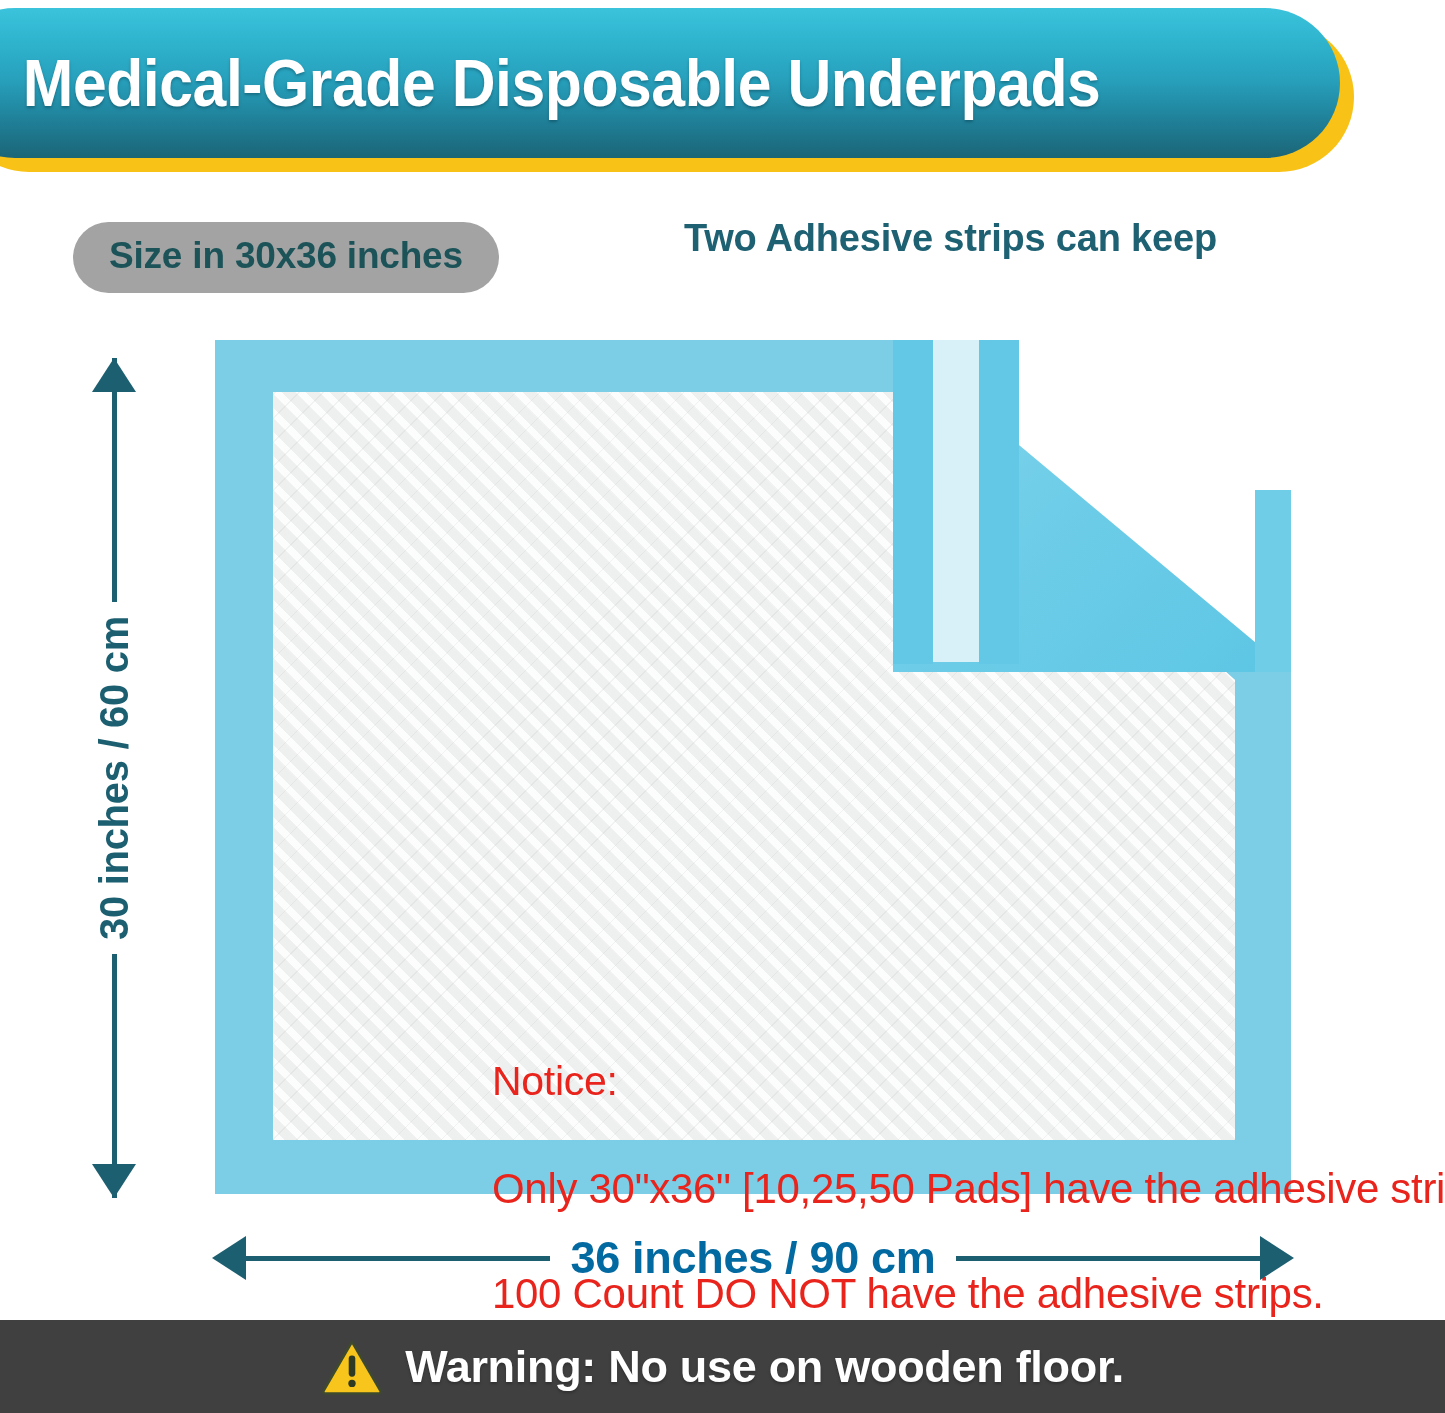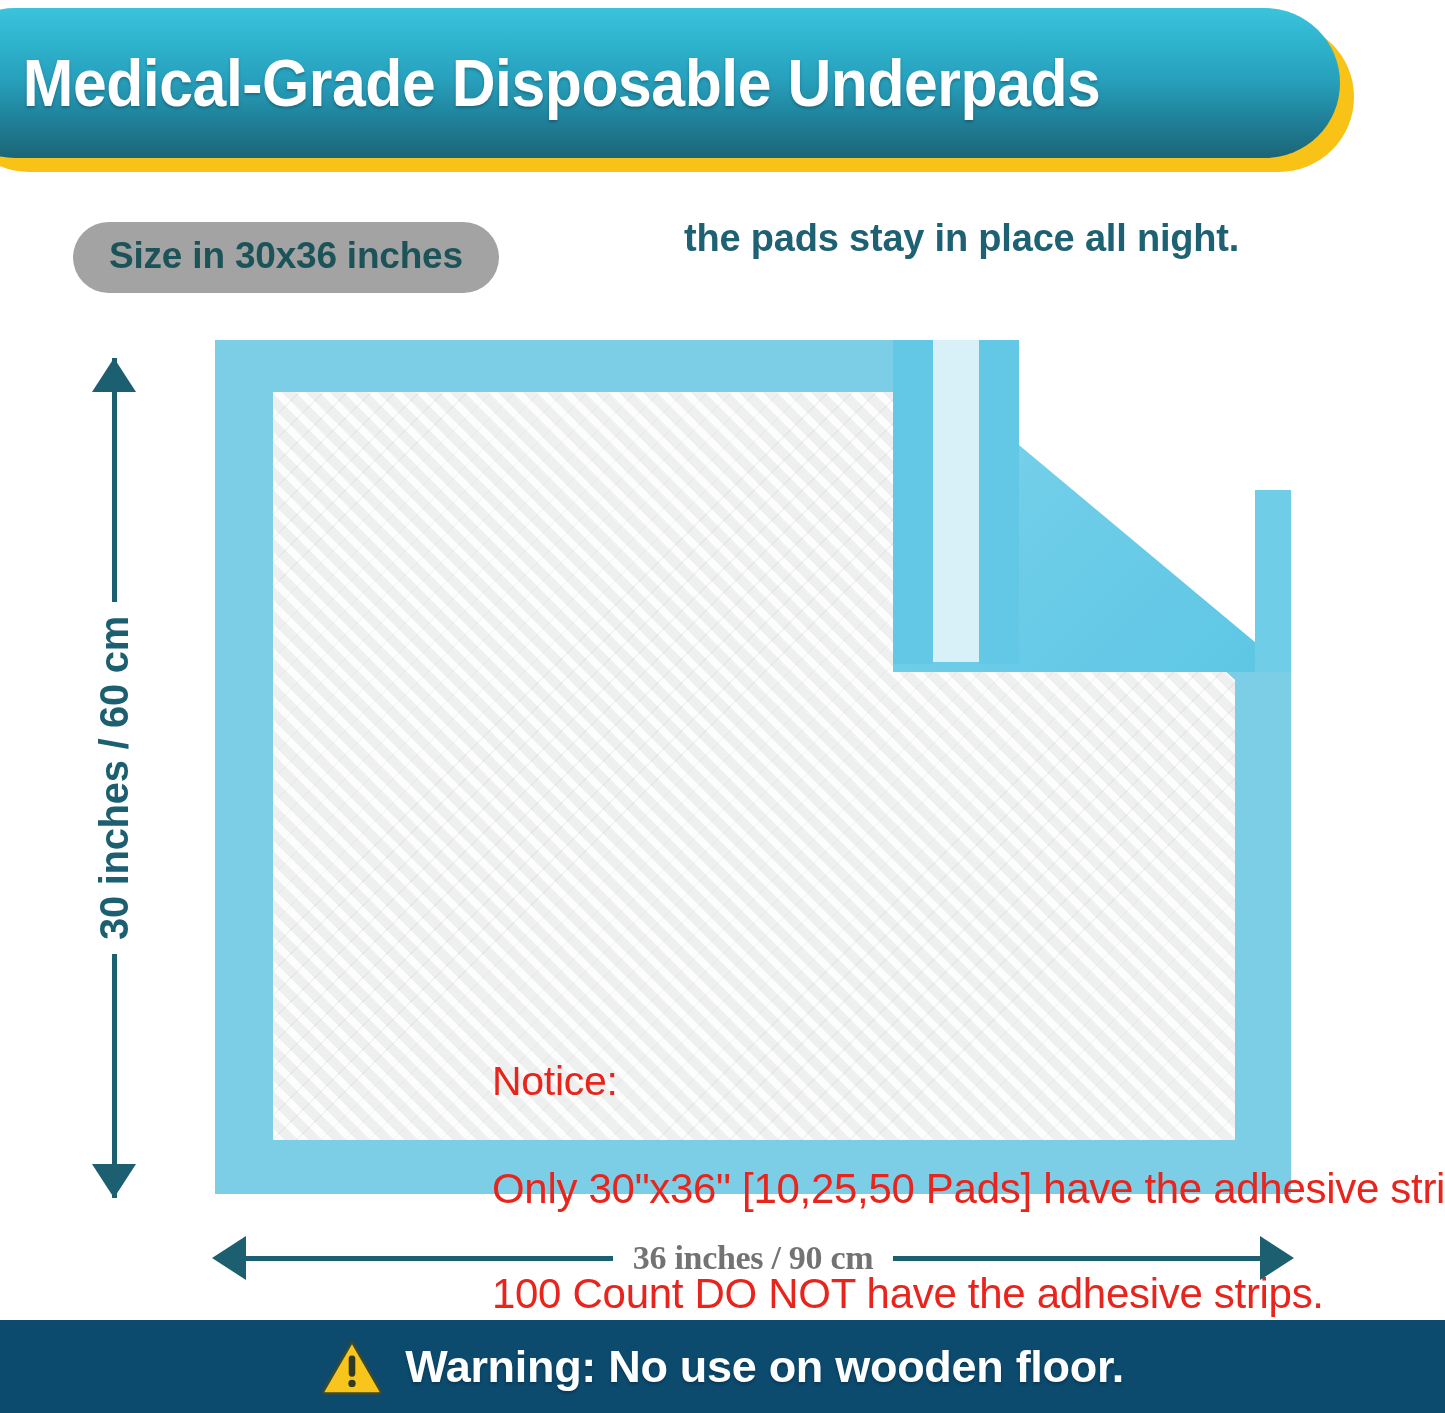--- a/index.html
+++ b/index.html
@@ -92,46 +92,46 @@
       background:#fff;padding:0 14px;letter-spacing:-0.3px;
       font-family:"Liberation Sans Narrow","Liberation Sans",sans-serif;}
 
   .hdim{position:absolute;left:212px;top:1228px;width:1082px;height:60px;
       display:flex;align-items:center;}
   .hdim .ah{width:0;height:0;flex:none;
       border-top:22px solid transparent;border-bottom:22px solid transparent;}
   .hdim .ah.left{border-right:34px solid #1C5F70;}
   .hdim .ah.right{border-left:34px solid #1C5F70;}
   .hdim .line{flex:1;height:5px;background:#1C5F70;}
-  .hdim .hlabel{color:#737373;font-size:34px;font-weight:bold;
+  .hdim .hlabel{color:#0369a1;font-size:45px;font-weight:bold;
       white-space:nowrap;padding:0 20px;letter-spacing:-0.3px;
-      font-family:Liberation Serif, serif;}
+      font-family:Liberation Sans, sans-serif;}
 
   
   .footer{position:absolute;left:0;bottom:0;width:100%;height:93px;
-      background:#0c4a6e;display:flex;align-items:center;justify-content:center;}
+      background:#404040;display:flex;align-items:center;justify-content:center;}
   .warn-icon{width:62px;height:56px;margin-right:22px;flex:none;}
   .footer-text{color:#fff;font-size:45px;font-weight:bold;letter-spacing:-0.3px;
       font-family:"Liberation Sans Narrow","Liberation Sans",sans-serif;
       text-shadow:0 2px 3px rgba(0,0,0,.25);}
 </style>
 </head>
 <body>
 
 <div class="header-wrap">
   <div class="header-shadow"></div>
   <div class="header-bar">
     <div class="header-title">Medical-Grade Disposable Underpads</div>
   </div>
 </div>
 
 <div class="size-pill">Size in 30x36 inches</div>
 
 <div class="adhesive-note">
-  <div>the pads stay in place all night.</div>
+  <div>Two Adhesive strips can keep</div>
 </div>
 
 <div class="vdim">
   <div class="line"></div>
   <div class="ah up"></div>
   <div class="ah down"></div>
   <div class="vlabel">30 inches / 60 cm</div>
 </div>
 
 <div class="pad">

